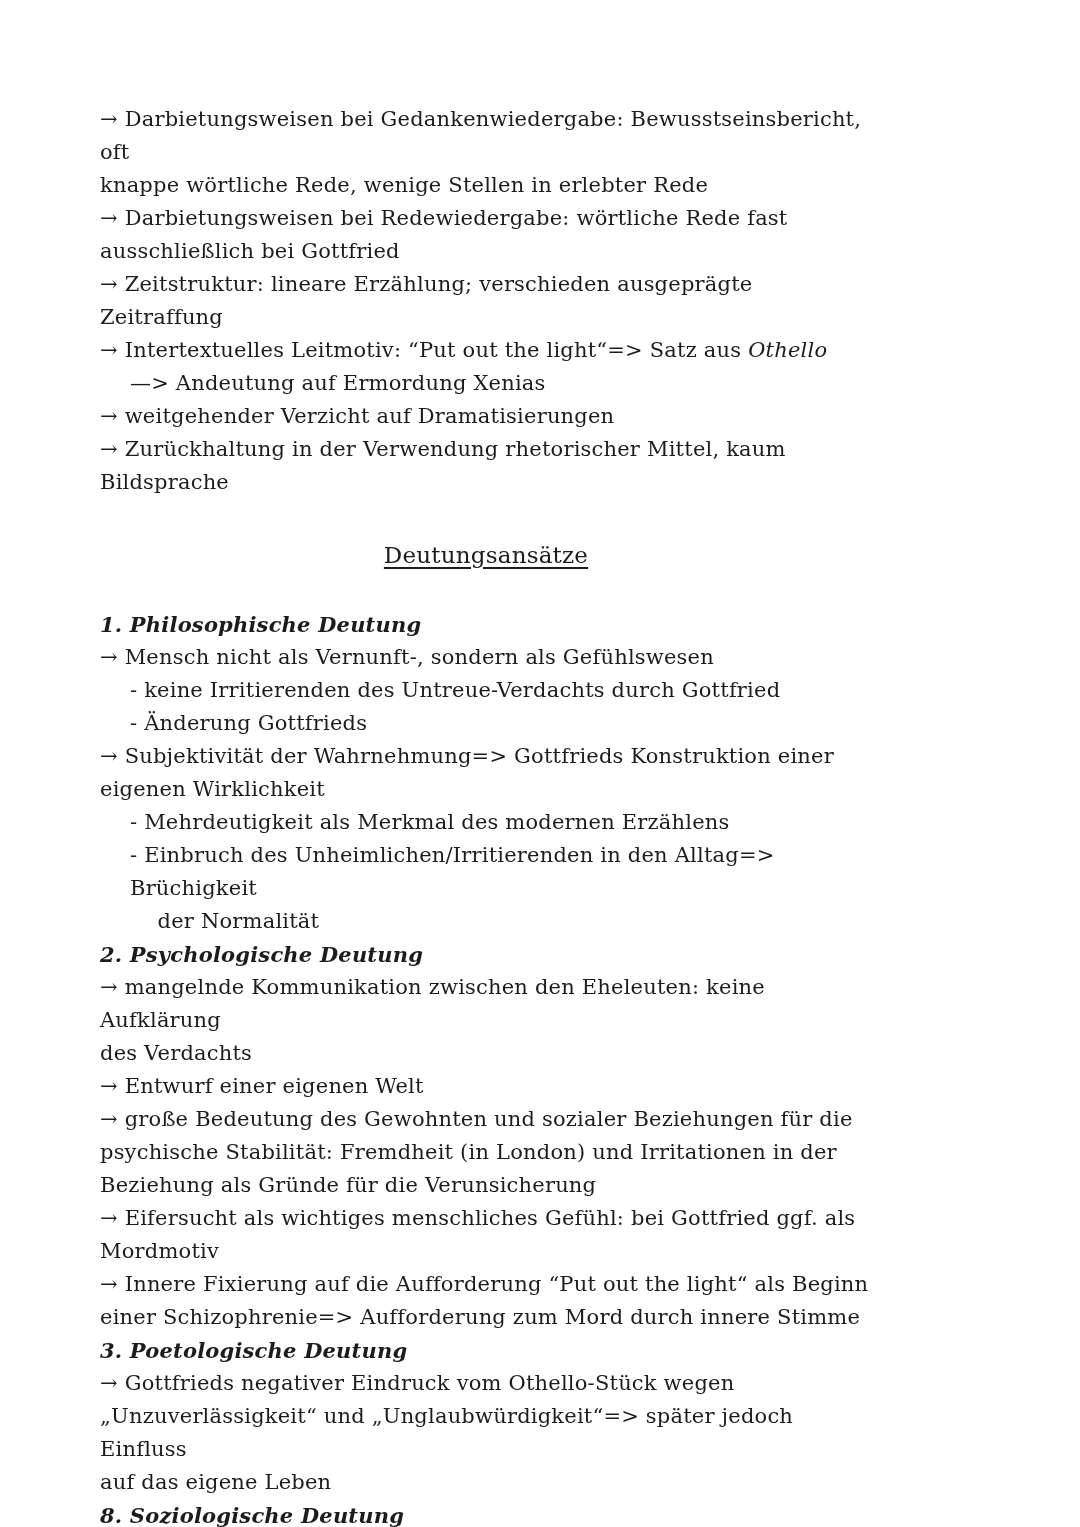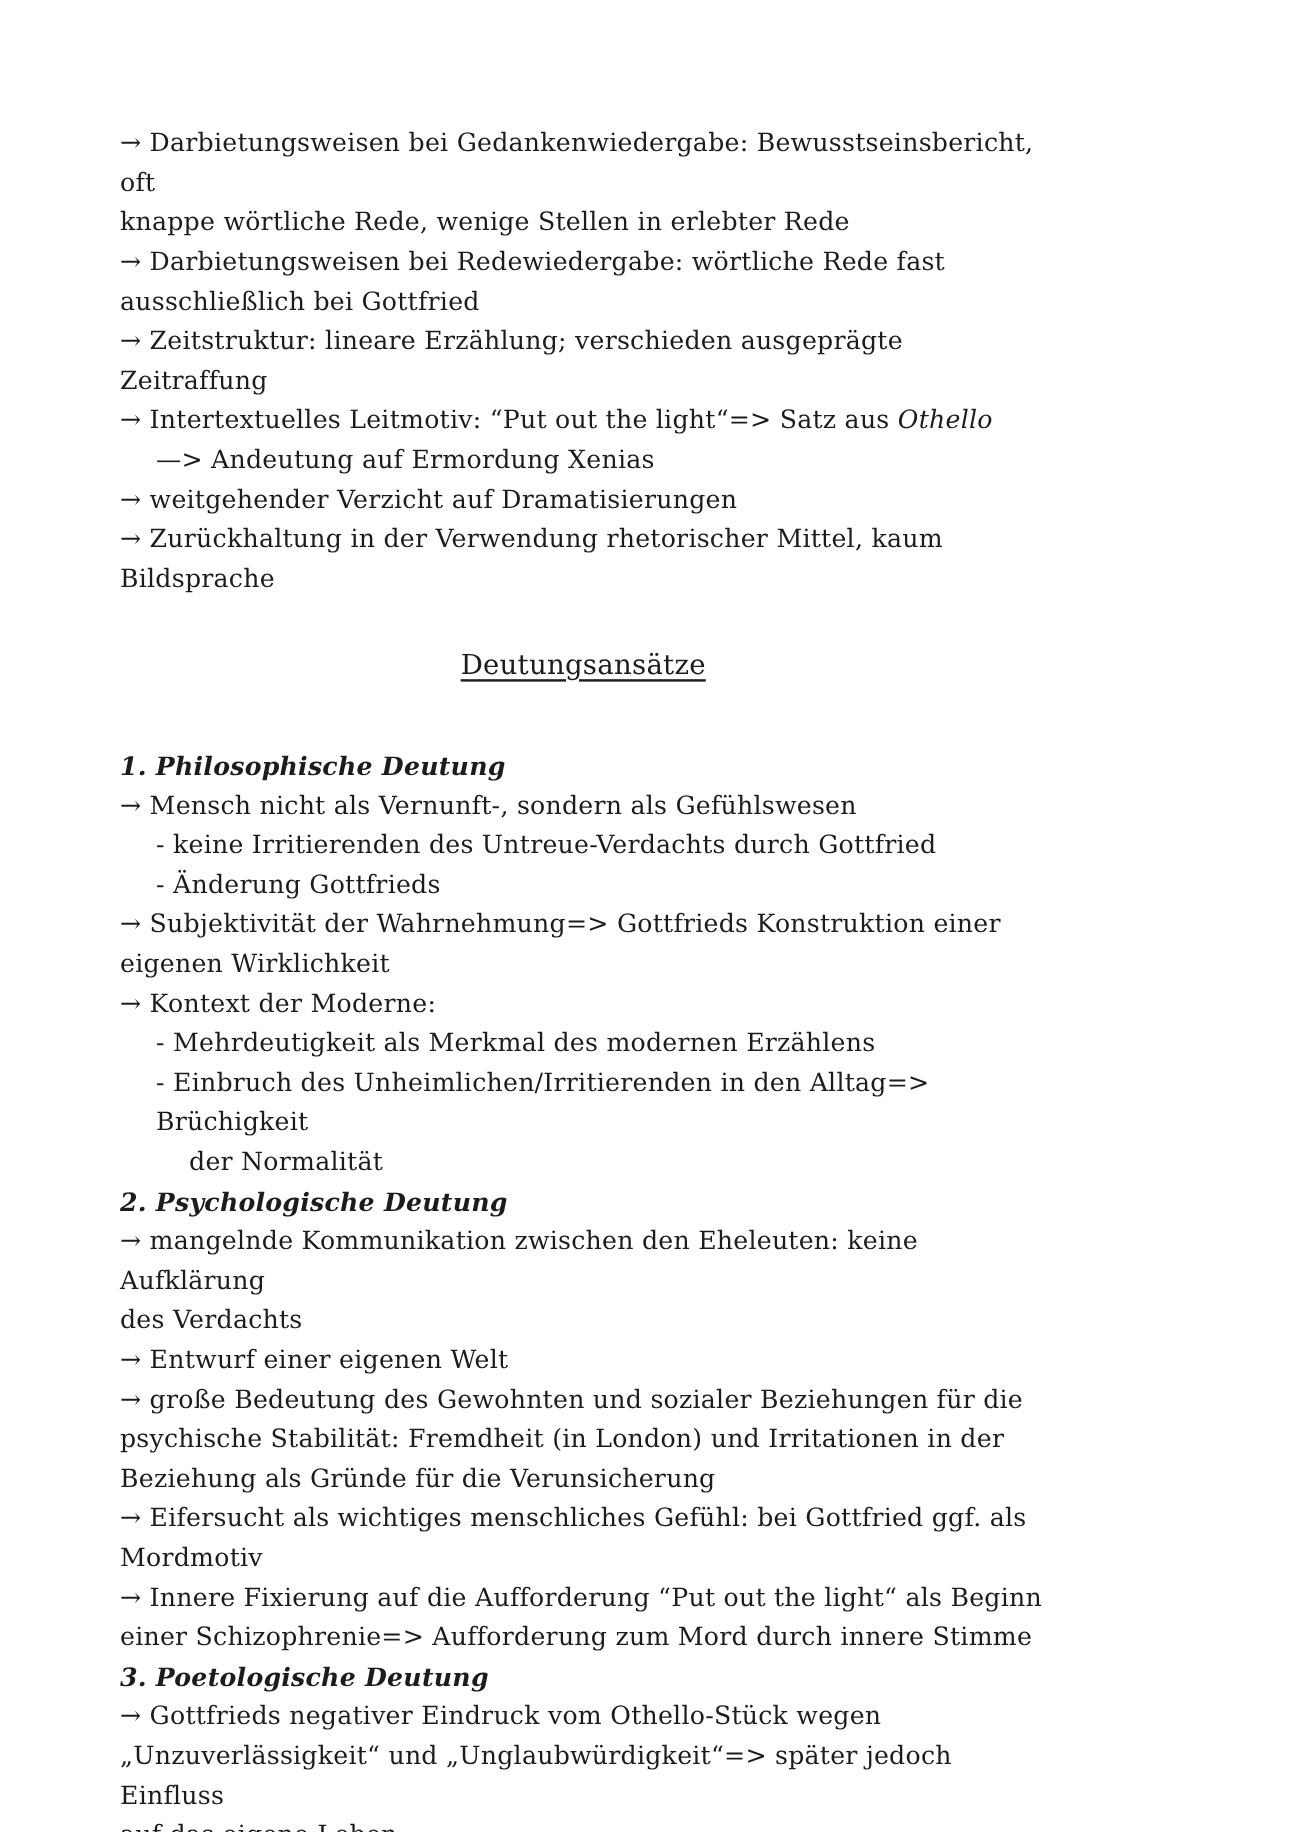--- a/index.html
+++ b/index.html
@@ -24,21 +24,21 @@
     white-space: pre-wrap;
   }
   p.sub {
     padding-left: 30px;
   }
   p.label {
     font-weight: bold;
     font-style: italic;
   }
   h2.heading {
-    margin: 40px 0 50px 0;
+    margin: 40px 0 36px 0;
     text-align: center;
     font-size: 23px;
     font-weight: normal;
     line-height: 33px;
   }
   h2.heading .ht {
     text-decoration: underline;
     text-underline-offset: 4px;
   }
   .it {
@@ -59,21 +59,20 @@
     <p class="block arrow"><span>→ weitgehender Verzicht auf Dramatisierungen</span></p>
     <p class="block arrow"><span>→ Zurückhaltung in der Verwendung rhetorischer Mittel, kaum
 Bildsprache</span></p>
     <h2 class="heading"><span class="ht">Deutungsansätze</span></h2>
     <p class="block label"><span>1. Philosophische Deutung</span></p>
     <p class="block arrow"><span>→ Mensch nicht als Vernunft-, sondern als Gefühlswesen</span></p>
     <p class="block sub"><span>- keine Irritierenden des Untreue-Verdachts durch Gottfried</span></p>
     <p class="block sub"><span>- Änderung Gottfrieds</span></p>
     <p class="block arrow"><span>→ Subjektivität der Wahrnehmung=&gt; Gottfrieds Konstruktion einer
 eigenen Wirklichkeit</span></p>
-    <p class="block arrow"><span>→ Kontext der Moderne:</span></p>
     <p class="block sub"><span>- Mehrdeutigkeit als Merkmal des modernen Erzählens</span></p>
     <p class="block sub"><span>- Einbruch des Unheimlichen/Irritierenden in den Alltag=&gt; Brüchigkeit
     der Normalität</span></p>
     <p class="block label"><span>2. Psychologische Deutung</span></p>
     <p class="block arrow"><span>→ mangelnde Kommunikation zwischen den Eheleuten: keine Aufklärung
 des Verdachts</span></p>
     <p class="block arrow"><span>→ Entwurf einer eigenen Welt</span></p>
     <p class="block arrow"><span>→ große Bedeutung des Gewohnten und sozialer Beziehungen für die
 psychische Stabilität: Fremdheit (in London) und Irritationen in der
 Beziehung als Gründe für die Verunsicherung</span></p>

